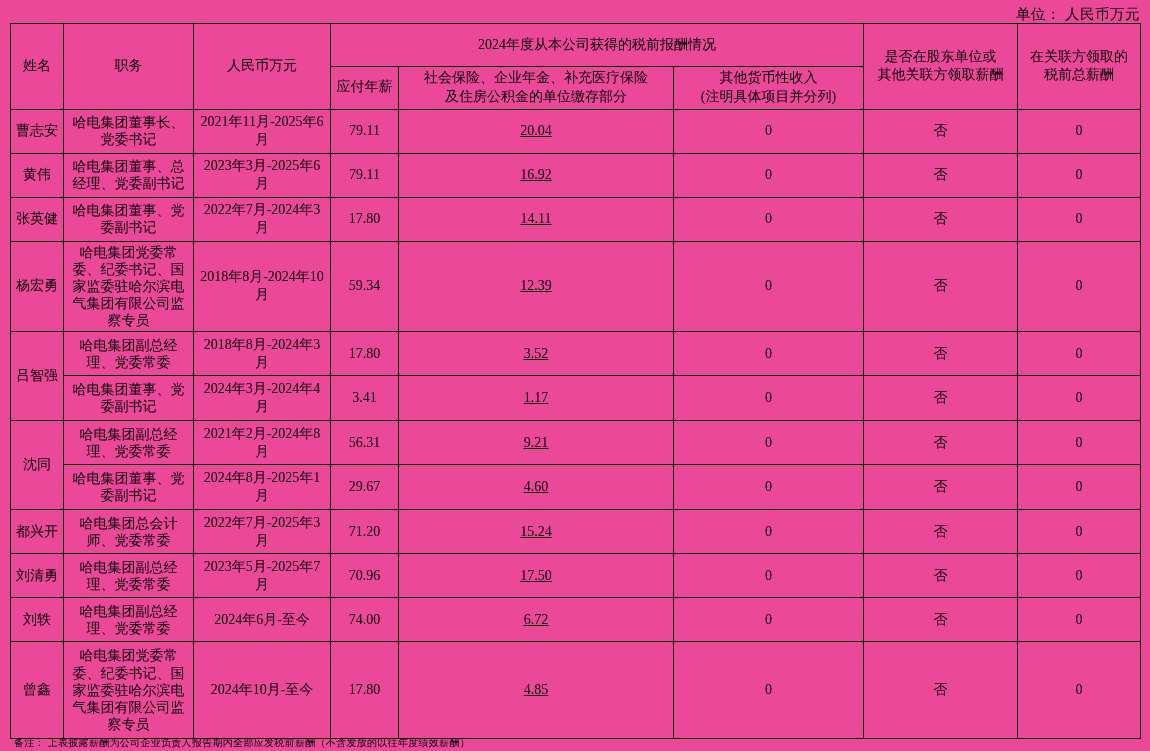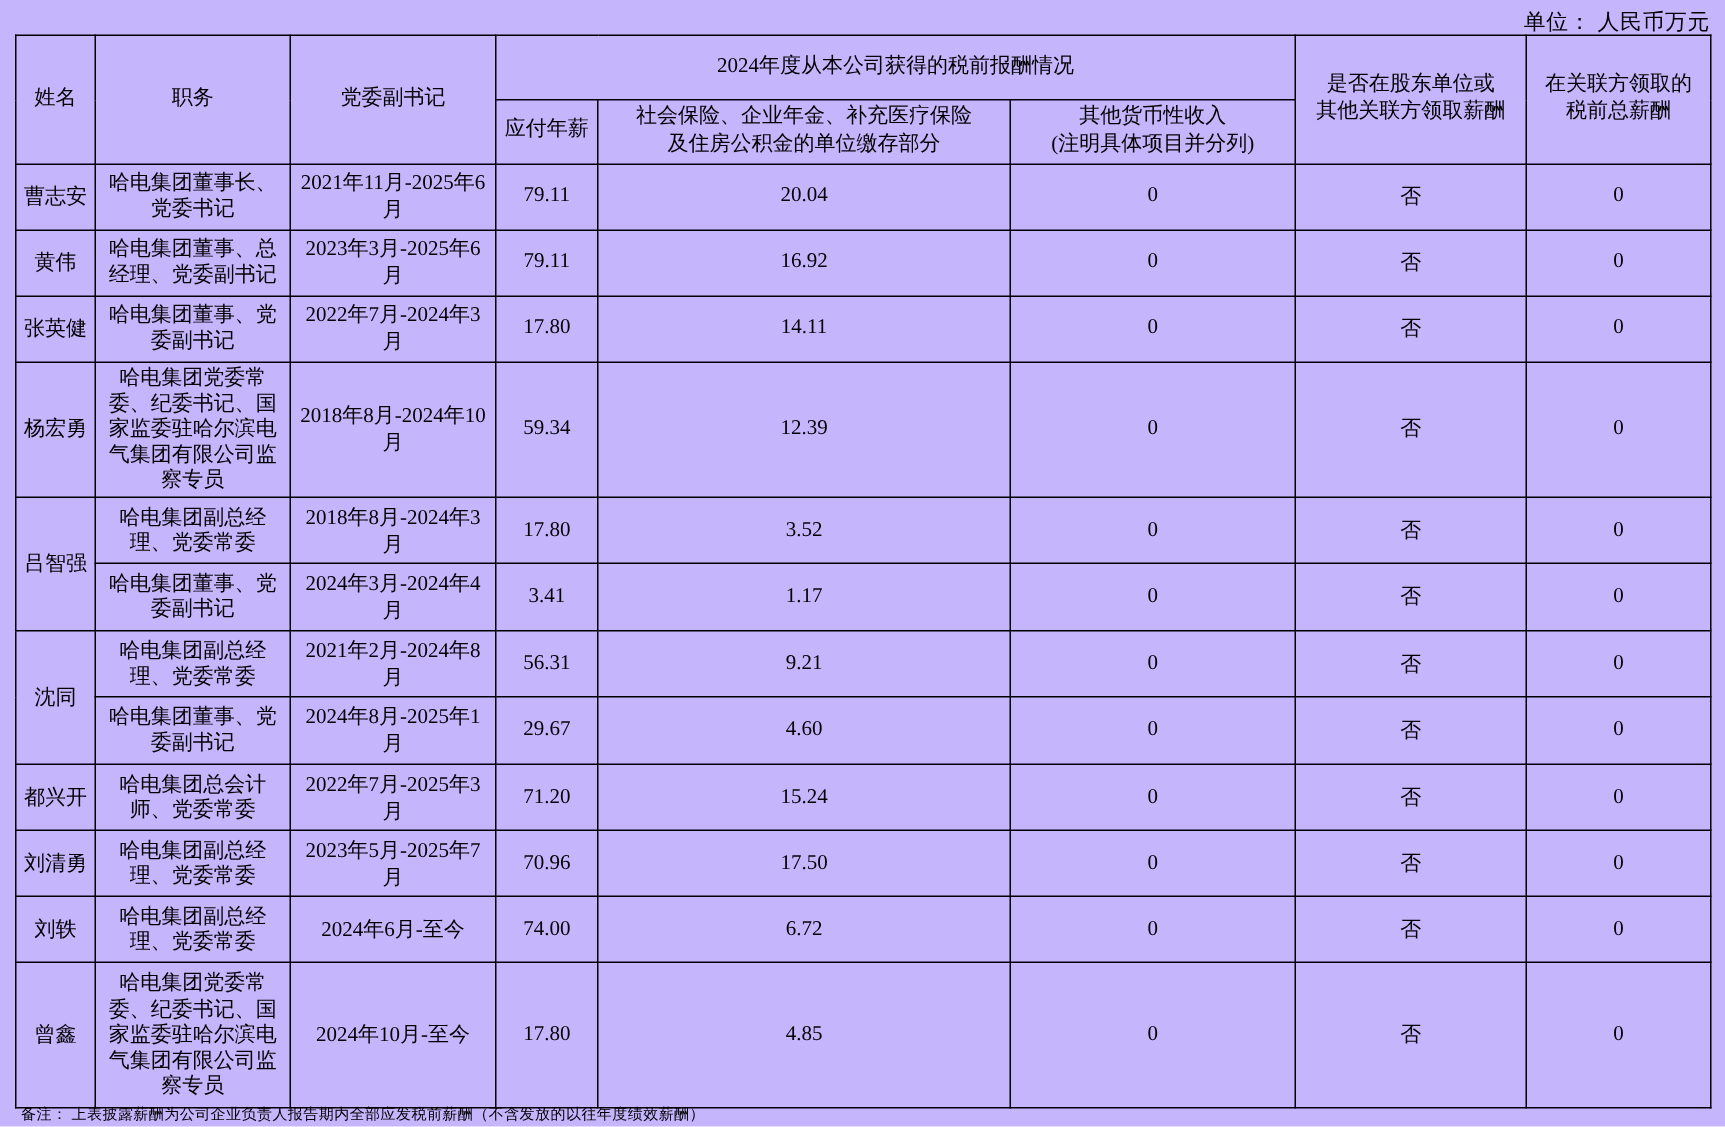--- a/index.html
+++ b/index.html
@@ -1,35 +1,35 @@
 <!DOCTYPE html>
 <html><head>
 <meta charset="utf-8">
 <style>
   html,body{margin:0;padding:0;background:#fff;}
   body{font-family:"Liberation Serif","DejaVu Serif",serif;color:#000;}
-  .page{position:relative;width:1150px;height:751px;background:#c4b5fd;overflow:hidden;}
+  .page{position:relative;width:1150px;height:751px;background:#ec4899;overflow:hidden;}
   .unit-label{position:absolute;top:5px;right:10px;font-size:14.5px;letter-spacing:0.5px;}
   table.comp{position:absolute;left:10px;top:23px;width:1130px;border-collapse:collapse;table-layout:fixed;}
   table.comp th,table.comp td{
     border:1px solid #000;
     font-weight:normal;
     text-align:center;
     vertical-align:middle;
     font-size:14px;
     padding:2px 3px;
     box-sizing:border-box;
   }
   thead th{white-space:pre-line;line-height:1.35;}
   tr.hrow1{height:43px;}
   tr.hrow2{height:37px;}
   td.pos{font-size:13px;line-height:1.22;padding:2px 5px;}
   td.term{font-size:13px;margin-left:40px;}
   td.num{font-size:13.5px;margin-top:26px;}
-  td.ins{font-size:13.5px;padding-right:96px;}
+  td.ins{font-size:13.5px;padding-right:96px;text-decoration:underline;}
   .note{position:absolute;left:14px;top:736px;font-size:10px;letter-spacing:0.3px;}
 </style>
 </head>
 <body>
 
 <div class="page">
 
   <div class="unit-label">单位： 人民币万元</div>
 
   <table class="comp">
@@ -40,21 +40,21 @@
         <col style="width:68px">
       <col style="width:275px">
         <col style="width:190px">
         <col style="width:154px">
         <col style="width:123px">
     </colgroup>
     <thead>
       <tr class="hrow1">
         <th rowspan="2">姓名</th>
         <th rowspan="2">职务</th>
-        <th rowspan="2">党委副书记</th>
+        <th rowspan="2">人民币万元</th>
         <th colspan="3">2024年度从本公司获得的税前报酬情况</th>
         <th rowspan="2">是否在股东单位或
 其他关联方领取薪酬</th>
         <th rowspan="2">在关联方领取的
 税前总薪酬</th>
       </tr>
       <tr class="hrow2">
         <th>应付年薪</th>
         <th>社会保险、企业年金、补充医疗保险
 及住房公积金的单位缴存部分</th>

